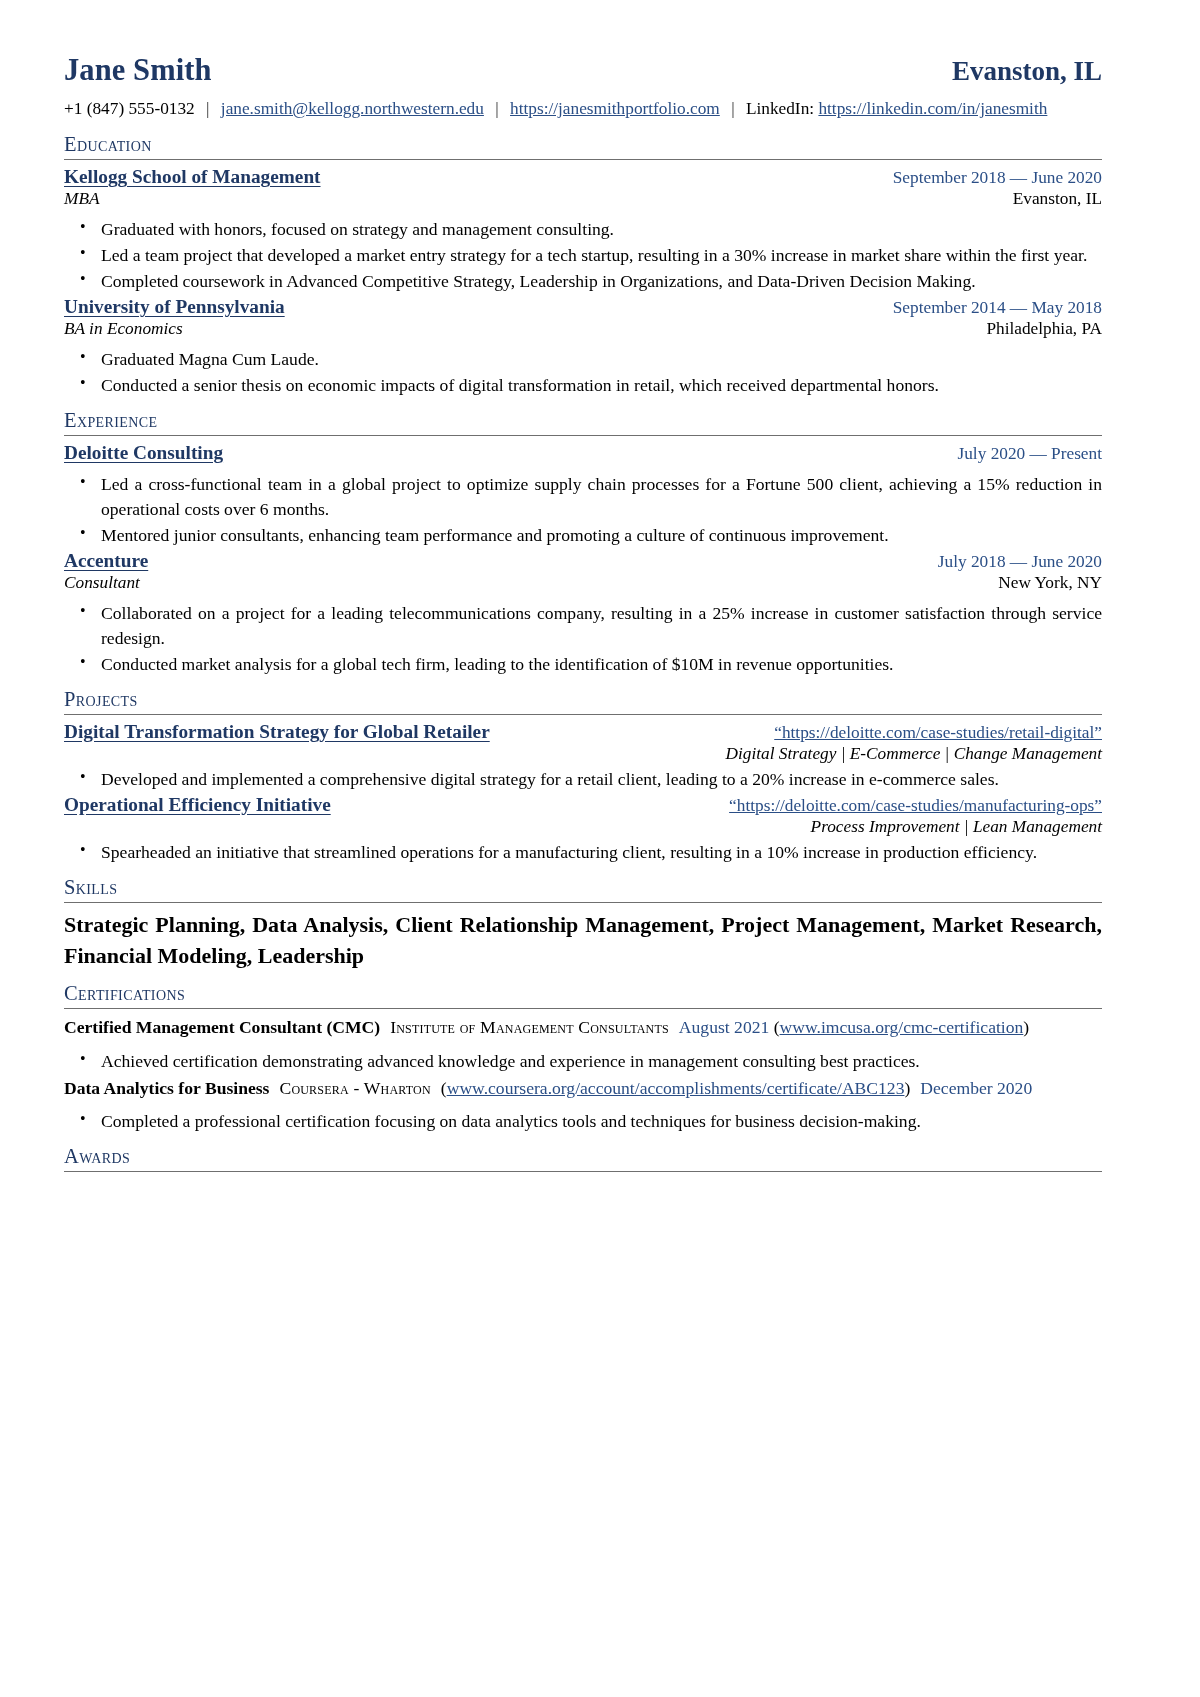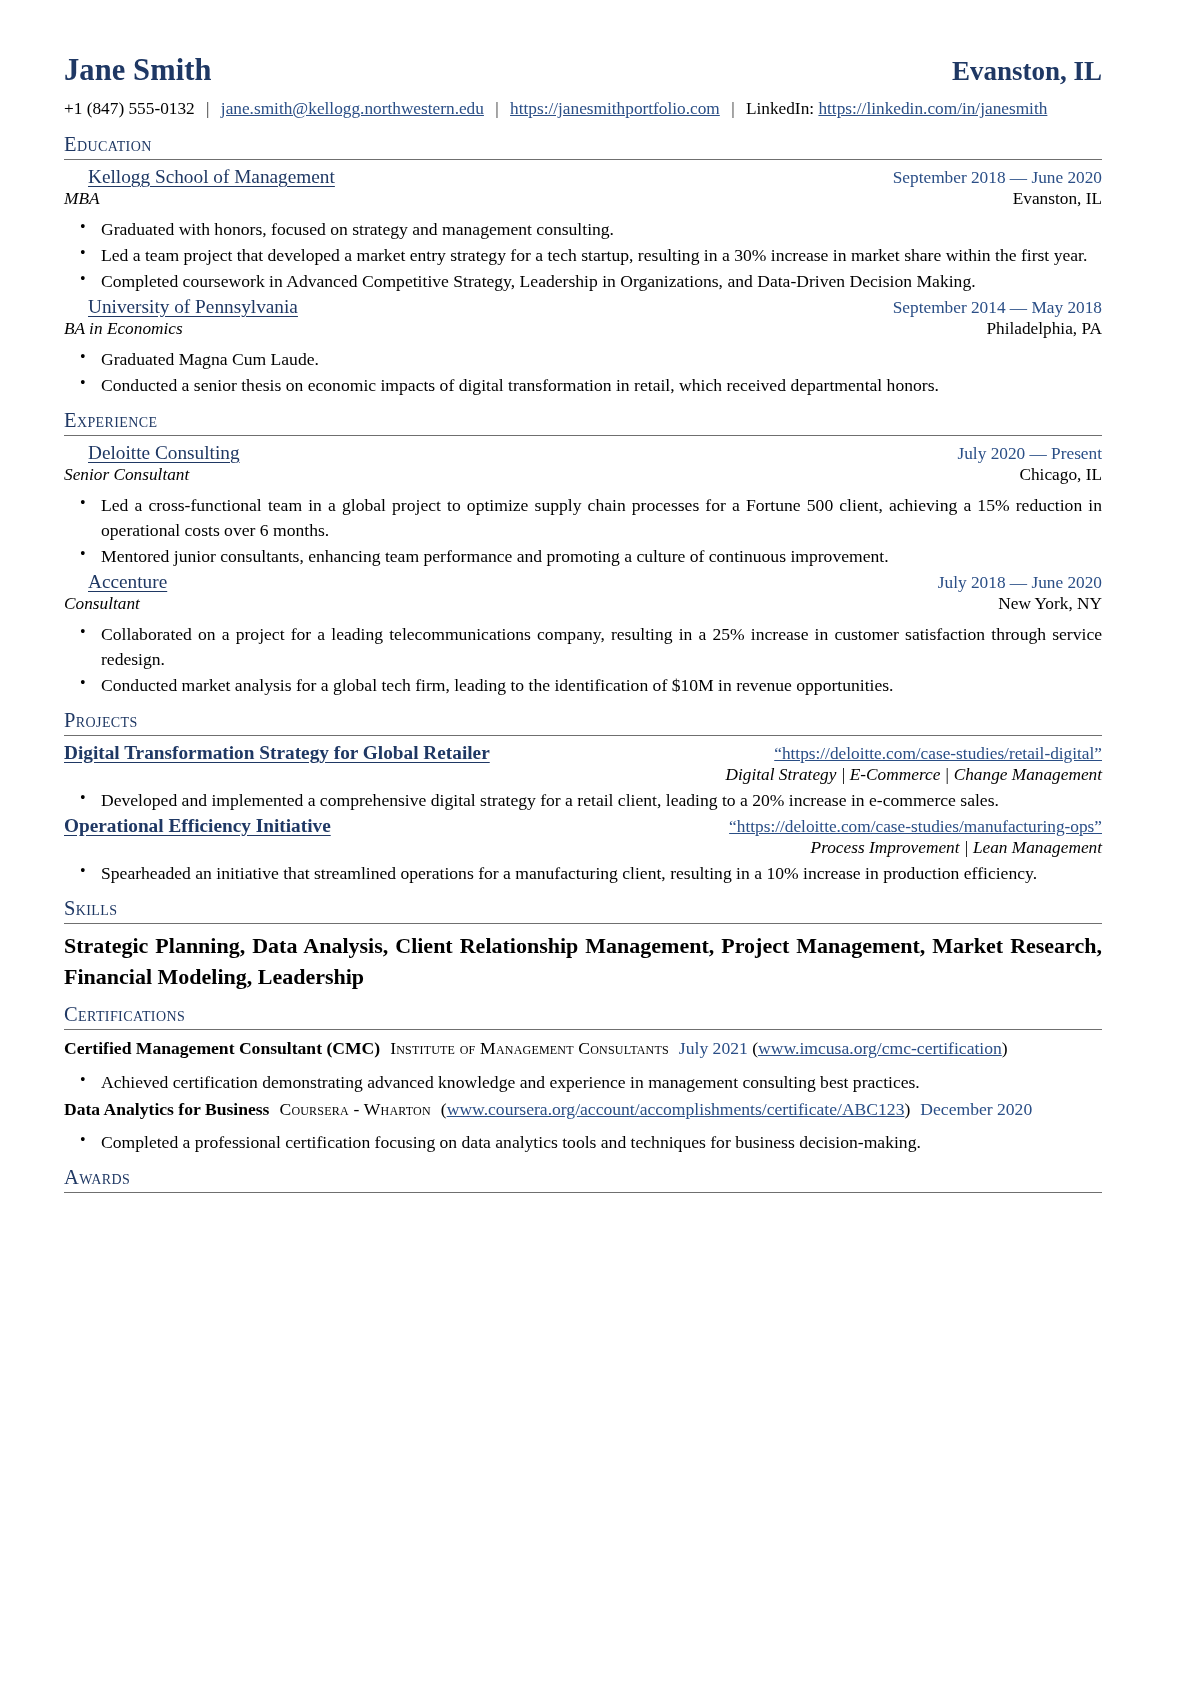--- a/index.html
+++ b/index.html
@@ -72,26 +72,25 @@
   
   .entry { margin-bottom: 2px; }
   .entry-row {
     display: flex;
     align-items: baseline;
     justify-content: space-between;
     gap: 14px;
   }
   .org {
     font-size: 19.3px;
-    font-weight: normal;
+    font-weight: bold;
     color: #1f3864;
     text-decoration: underline;
     text-underline-offset: 2.5px;
     white-space: nowrap;
-    margin-left: 24px;
   }
   .date {
     font-size: 17.3px;
     color: #2a4e86;
     white-space: nowrap;
     text-align: right;
   }
   .role {
     font-size: 17.3px;
     font-style: italic;
@@ -251,24 +250,20 @@
 
   <div class="section">
     <div class="section-title">Experience</div>
     <div class="rule"></div>
 
     <div class="entry">
       <div class="entry-row">
         <span class="org">Deloitte Consulting</span>
         <span class="date">July 2020 — Present</span>
       </div>
-      <div class="sub-row">
-        <span class="role">Senior Consultant</span>
-        <span class="place">Chicago, IL</span>
-      </div>
       <ul class="bullets">
         <li>Led a cross-functional team in a global project to optimize supply chain processes for a Fortune 500 client, achieving a 15% reduction in operational costs over 6 months.</li>
         <li>Mentored junior consultants, enhancing team performance and promoting a culture of continuous improvement.</li>
       </ul>
     </div>
 
     <div class="entry">
       <div class="entry-row">
         <span class="org">Accenture</span>
         <span class="date">July 2018 — June 2020</span>
@@ -320,21 +315,21 @@
     <div class="rule"></div>
     <div class="skills-text">Strategic Planning, Data Analysis, Client Relationship Management, Project Management, Market Research, Financial Modeling, Leadership</div>
   </div>
 
   <div class="section">
     <div class="section-title">Certifications</div>
     <div class="rule"></div>
 
     <div class="cert-block">
       <div class="cert-line">
-        <span class="cert-name">Certified Management Consultant (CMC)</span><span class="spacer"></span><span class="cert-issuer">Institute of Management Consultants</span><span class="spacer"></span><span class="cert-date">July 2021</span>
+        <span class="cert-name">Certified Management Consultant (CMC)</span><span class="spacer"></span><span class="cert-issuer">Institute of Management Consultants</span><span class="spacer"></span><span class="cert-date">August 2021</span>
         <span>(</span><span class="cert-url">www.imcusa.org/cmc-certification</span><span>)</span>
       </div>
       <ul class="bullets cert-bullets">
         <li>Achieved certification demonstrating advanced knowledge and experience in management consulting best practices.</li>
       </ul>
     </div>
 
     <div class="cert-block">
       <div class="cert-line">
         <span class="cert-name">Data Analytics for Business</span><span class="spacer"></span><span class="cert-issuer">Coursera - Wharton</span><span class="spacer"></span><span>(</span><span class="cert-url">www.coursera.org/account/accomplishments/certificate/ABC123</span><span>)</span><span class="spacer"></span><span class="cert-date">December 2020</span>

